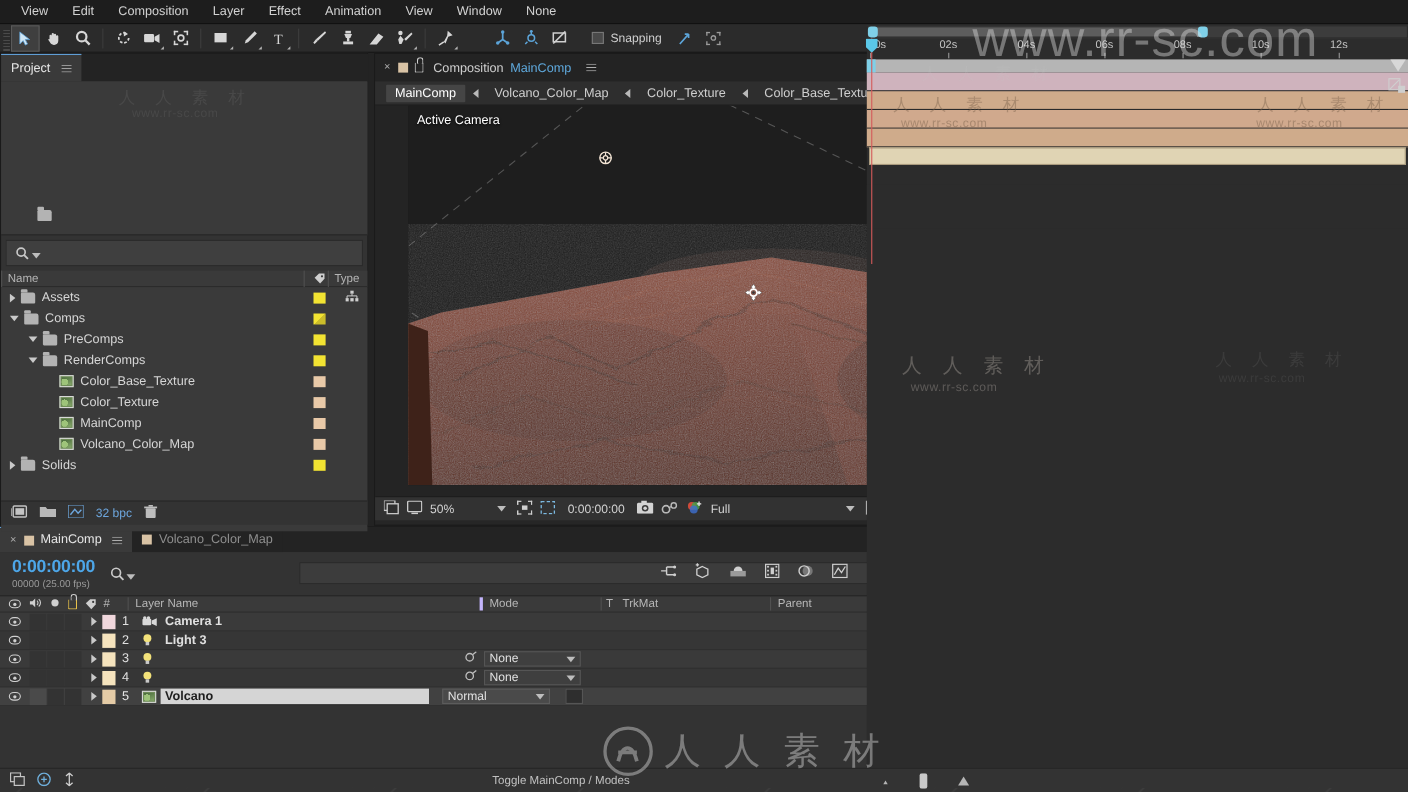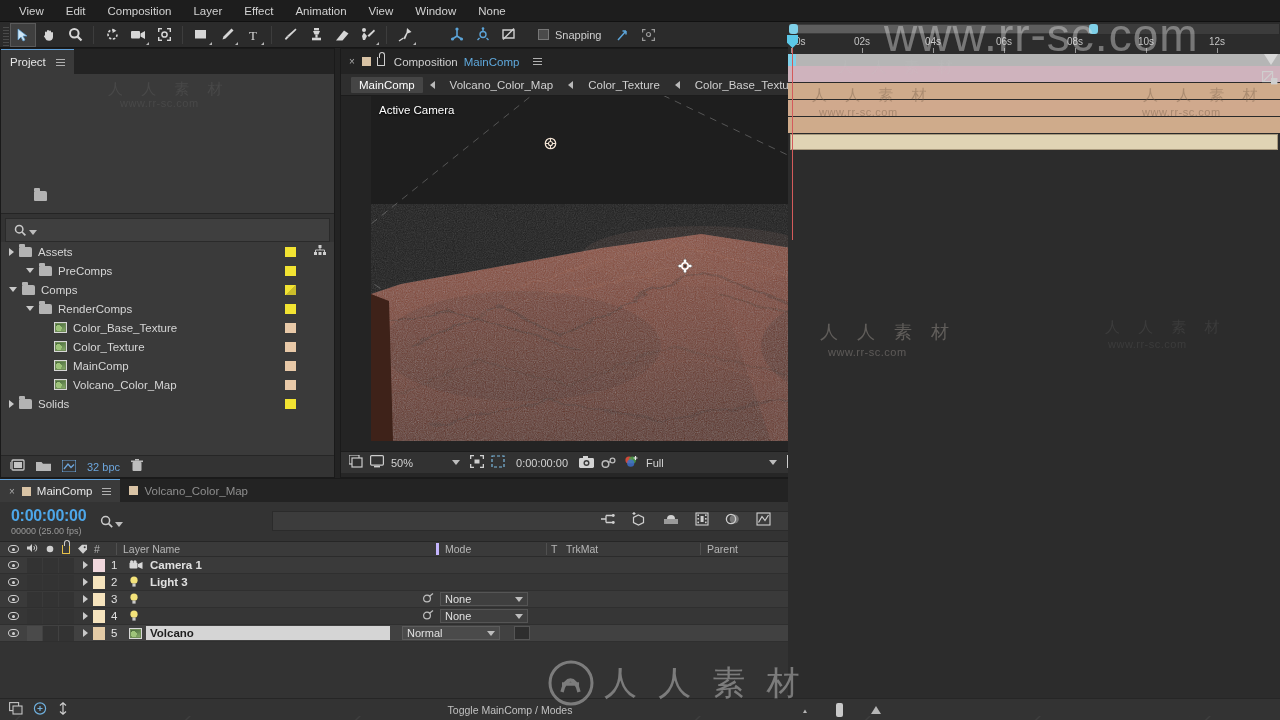--- a/index.html
+++ b/index.html
@@ -360,50 +360,60 @@
     <div class="proj-thumb"></div>
 
     <div class="proj-search">
       <svg width="13" height="13" viewBox="0 0 13 13">
           <circle cx="5.2" cy="5.2" r="3.7" fill="none" stroke="#c9c9c9" stroke-width="1.5"></circle>
           <line x1="8" y1="8" x2="11.4" y2="11.4" stroke="#c9c9c9" stroke-width="1.7"></line>
         </svg>
       <span class="caret" style="margin-left:2px;margin-top:4px"></span>
     </div>
 
+    <div class="proj-cols">
+      <div class="pc" style="width:275px">Name</div>
+      <div class="pc" style="width:22px;display:flex;align-items:center;justify-content:center">
+        <svg width="11" height="11" viewBox="0 0 11 11">
+            <path d="M1 4.5 L5 .7 L10 .7 L10 5.5 L6 9.8 Z" fill="#cfcfcf"></path>
+            <circle cx="7.7" cy="3.2" r="1" fill="#3a3a3a"></circle>
+          </svg>
+      </div>
+      <div class="pc" style="width:36px">Type</div>
+    </div>
 
     <div class="proj-list">
       <div class="prow" style="padding-left:8px">
         <span class="tri right"></span>
         <span class="folder"></span>
         <span>Assets</span>
         <span class="labelchip" style="background:#f2e332"></span>
         <span style="position:absolute;right:8px">
           <svg width="12" height="11" viewBox="0 0 12 11">
               <rect x="4.5" y="0" width="3" height="3" fill="#cfcfcf"></rect>
               <rect x="0" y="7" width="3" height="3" fill="#cfcfcf"></rect>
               <rect x="4.5" y="7" width="3" height="3" fill="#cfcfcf"></rect>
               <rect x="9" y="7" width="3" height="3" fill="#cfcfcf"></rect>
               <path d="M6 3 V5 M1.5 7 V5 H10.5 V7" stroke="#cfcfcf" stroke-width=".9" fill="none"></path>
             </svg>
         </span>
       </div>
 
+      <div class="prow" style="padding-left:8px">
+        <span class="tri down"></span>
+        <span class="folder"></span>
+        <span>Comps</span>
+        <span class="labelchip" style="background:linear-gradient(135deg,#f2e332 50%,#cbbd2a 50%)"></span>
+      </div>
+
       <div class="prow" style="padding-left:25px">
         <span class="tri down"></span>
         <span class="folder"></span>
         <span>PreComps</span>
         <span class="labelchip" style="background:#f2e332"></span>
-      </div>
-
-      <div class="prow" style="padding-left:8px">
-        <span class="tri down"></span>
-        <span class="folder"></span>
-        <span>Comps</span>
-        <span class="labelchip" style="background:linear-gradient(135deg,#f2e332 50%,#cbbd2a 50%)"></span>
       </div>
 
       <div class="prow" style="padding-left:25px">
         <span class="tri down"></span>
         <span class="folder"></span>
         <span>RenderComps</span>
         <span class="labelchip" style="background:#f2e332"></span>
       </div>
 
       <div class="prow" style="padding-left:53px">

